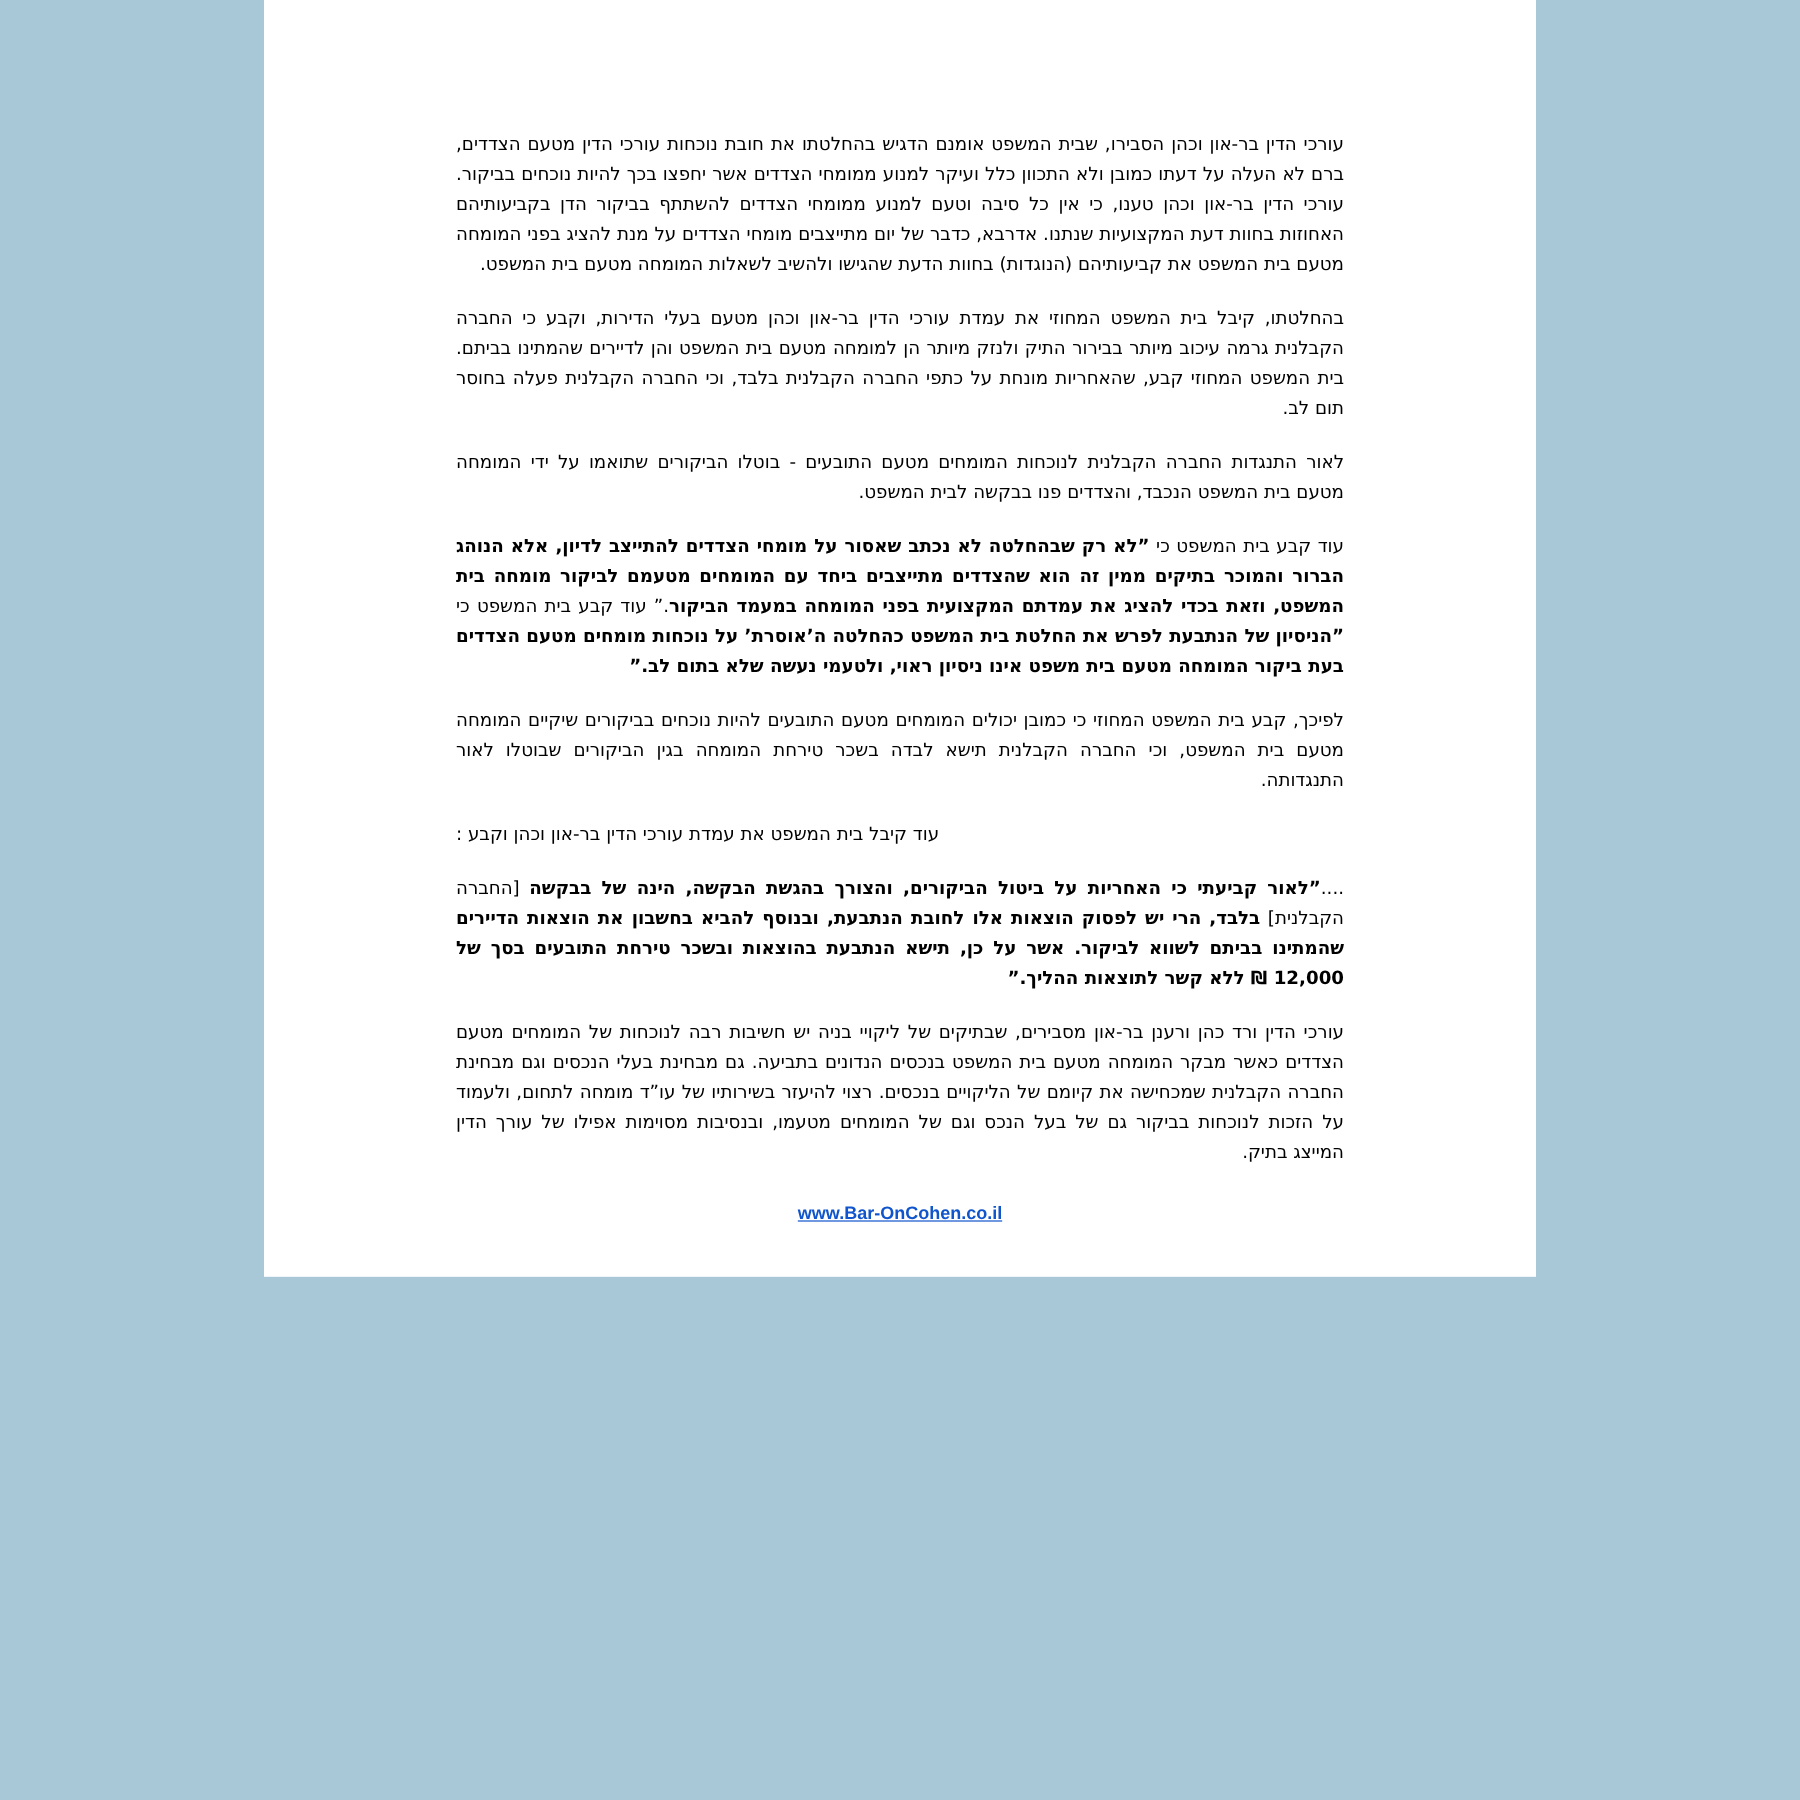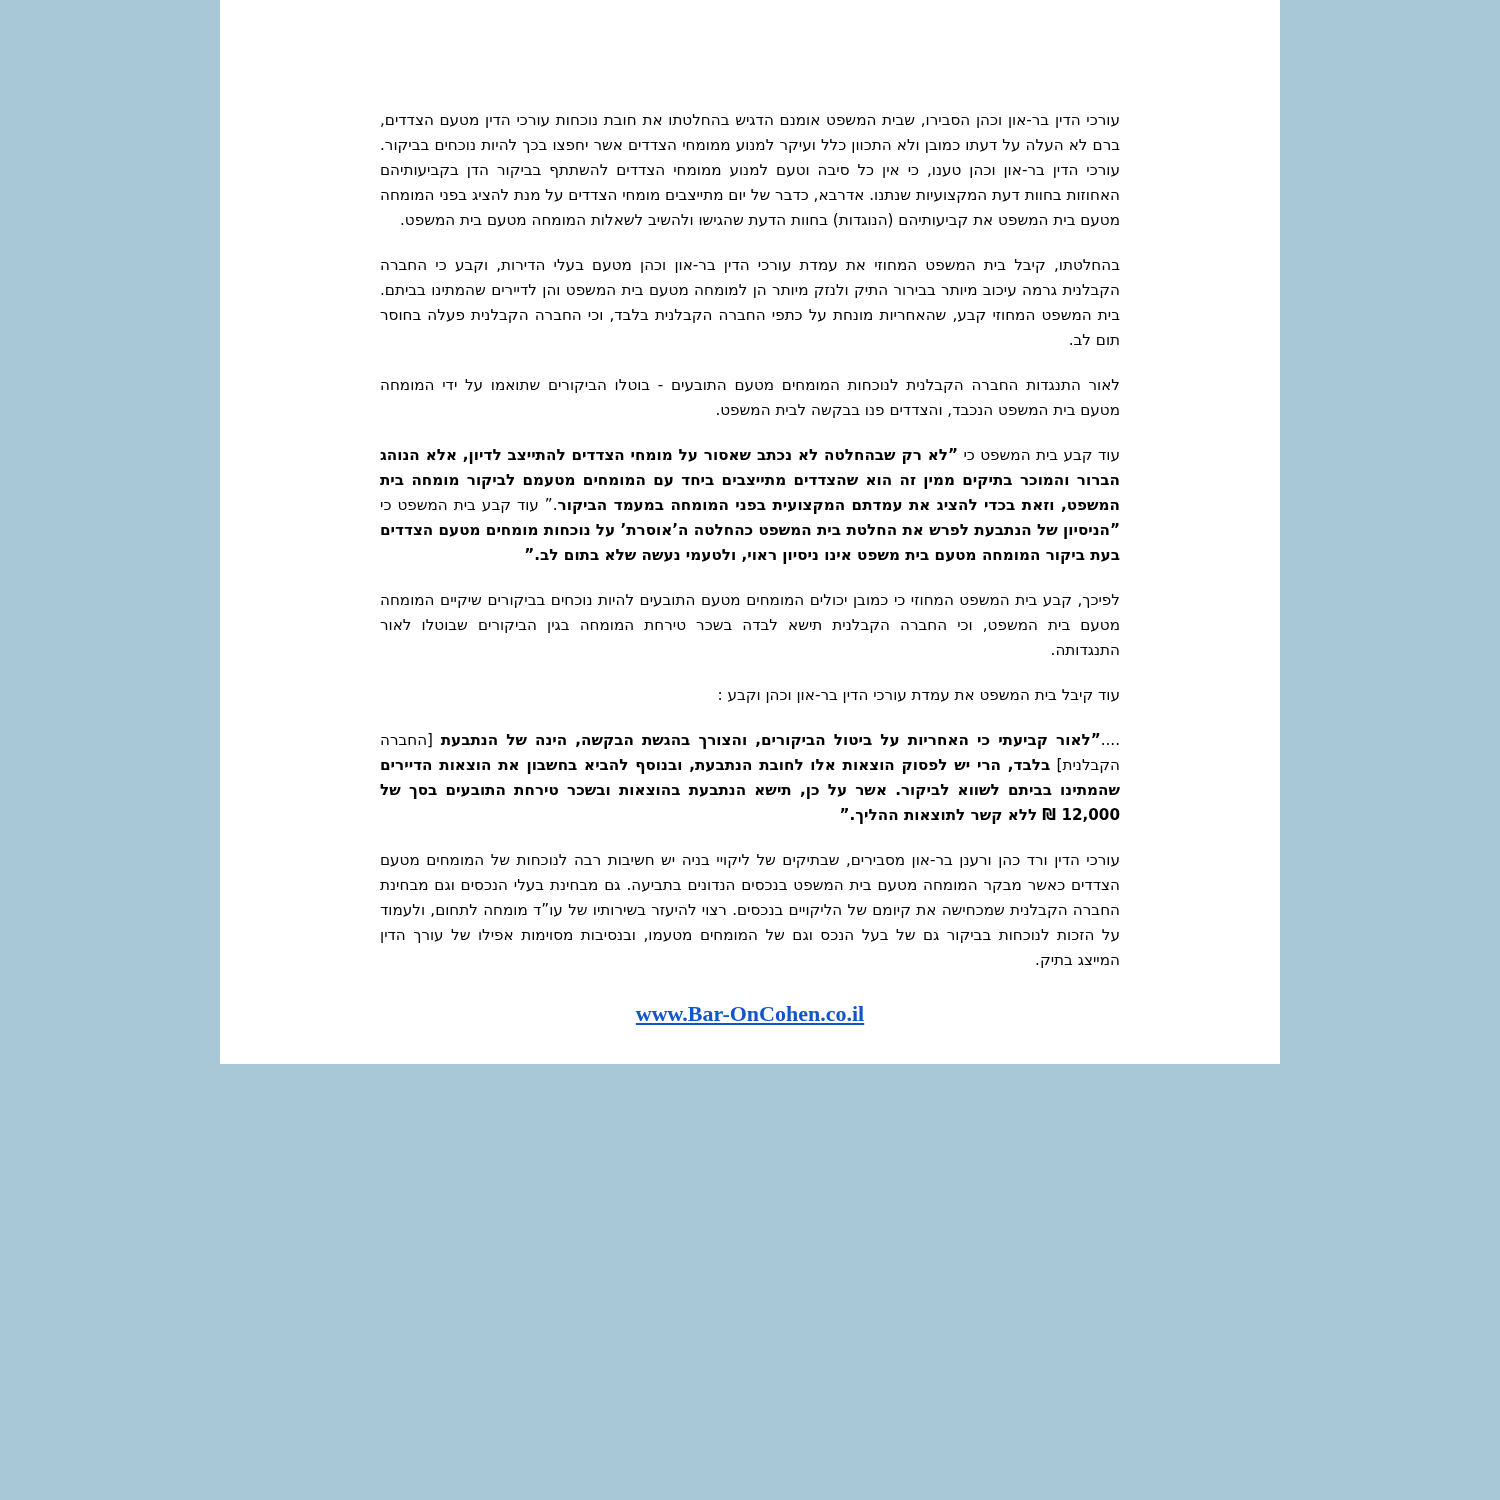--- a/index.html
+++ b/index.html
@@ -28,41 +28,41 @@
     left: 160px;
     top: 108px;
     direction: rtl;
     text-align: right;
   }
   p {
     margin: 0 0 20px 0;
     font-size: 15.2px;
     line-height: 25px;
     color: #000000;
-    text-align: right;
+    text-align: left;
   }
   p.justified {
     text-align: justify;
     text-align-last: right;
   }
   .bold {
     font-weight: bold;
   }
   p.bold-block {
     font-weight: normal;
   }
   .link-row {
     margin-top: 28px;
     text-align: center;
     direction: ltr;
   }
   .link-row a {
-    font-family: Liberation Serif, serif;
+    font-family: Liberation Sans, sans-serif;
     font-weight: bold;
-    font-size: 22px;
+    font-size: 15px;
     color: #1155cc;
     text-decoration: underline;
   }
 </style>
 </head>
 <body>
 
 <div id="page">
   <div id="content">
 
@@ -74,21 +74,21 @@
 
     <p class="justified">
       <span>עוד קבע בית המשפט כי </span><span class="bold">”לא רק שבהחלטה לא נכתב שאסור על מומחי הצדדים להתייצב לדיון, אלא הנוהג הברור והמוכר בתיקים ממין זה הוא שהצדדים מתייצבים ביחד עם המומחים מטעמם לביקור מומחה בית המשפט, וזאת בכדי להציג את עמדתם המקצועית בפני המומחה במעמד הביקור</span><span>.” עוד קבע בית המשפט כי </span><span class="bold">”הניסיון של הנתבעת לפרש את החלטת בית המשפט כהחלטה ה’אוסרת’ על נוכחות מומחים מטעם הצדדים בעת ביקור המומחה מטעם בית משפט אינו ניסיון ראוי, ולטעמי נעשה שלא בתום לב.”</span>
     </p>
 
     <p class="justified">לפיכך, קבע בית המשפט המחוזי כי כמובן יכולים המומחים מטעם התובעים להיות נוכחים בביקורים שיקיים המומחה מטעם בית המשפט, וכי החברה הקבלנית תישא לבדה בשכר טירחת המומחה בגין הביקורים שבוטלו לאור התנגדותה.</p>
 
     <p>עוד קיבל בית המשפט את עמדת עורכי הדין בר-און וכהן וקבע :</p>
 
     <p class="justified">
-      <span>....</span><span class="bold">”לאור קביעתי כי האחריות על ביטול הביקורים, והצורך בהגשת הבקשה, הינה של הנתבעת</span><span> [החברה הקבלנית] </span><span class="bold">בלבד, הרי יש לפסוק הוצאות אלו לחובת הנתבעת, ובנוסף להביא בחשבון את הוצאות הדיירים שהמתינו בביתם לשווא לביקור. אשר על כן, תישא הנתבעת בהוצאות ובשכר טירחת התובעים בסך של 12,000 ₪ ללא קשר לתוצאות ההליך.”</span>
+      <span>....</span><span class="bold">”לאור קביעתי כי האחריות על ביטול הביקורים, והצורך בהגשת הבקשה, הינה של בבקשה</span><span> [החברה הקבלנית] </span><span class="bold">בלבד, הרי יש לפסוק הוצאות אלו לחובת הנתבעת, ובנוסף להביא בחשבון את הוצאות הדיירים שהמתינו בביתם לשווא לביקור. אשר על כן, תישא הנתבעת בהוצאות ובשכר טירחת התובעים בסך של 12,000 ₪ ללא קשר לתוצאות ההליך.”</span>
     </p>
 
     <p class="justified bold-block">עורכי הדין ורד כהן ורענן בר-און מסבירים, שבתיקים של ליקויי בניה יש חשיבות רבה לנוכחות של המומחים מטעם הצדדים כאשר מבקר המומחה מטעם בית המשפט בנכסים הנדונים בתביעה. גם מבחינת בעלי הנכסים וגם מבחינת החברה הקבלנית שמכחישה את קיומם של הליקויים בנכסים. רצוי להיעזר בשירותיו של עו”ד מומחה לתחום, ולעמוד על הזכות לנוכחות בביקור גם של בעל הנכס וגם של המומחים מטעמו, ובנסיבות מסוימות אפילו של עורך הדין המייצג בתיק.</p>
 
 
     <div class="link-row">
       <a href="#">www.Bar-OnCohen.co.il</a>
     </div>
 
   </div>

